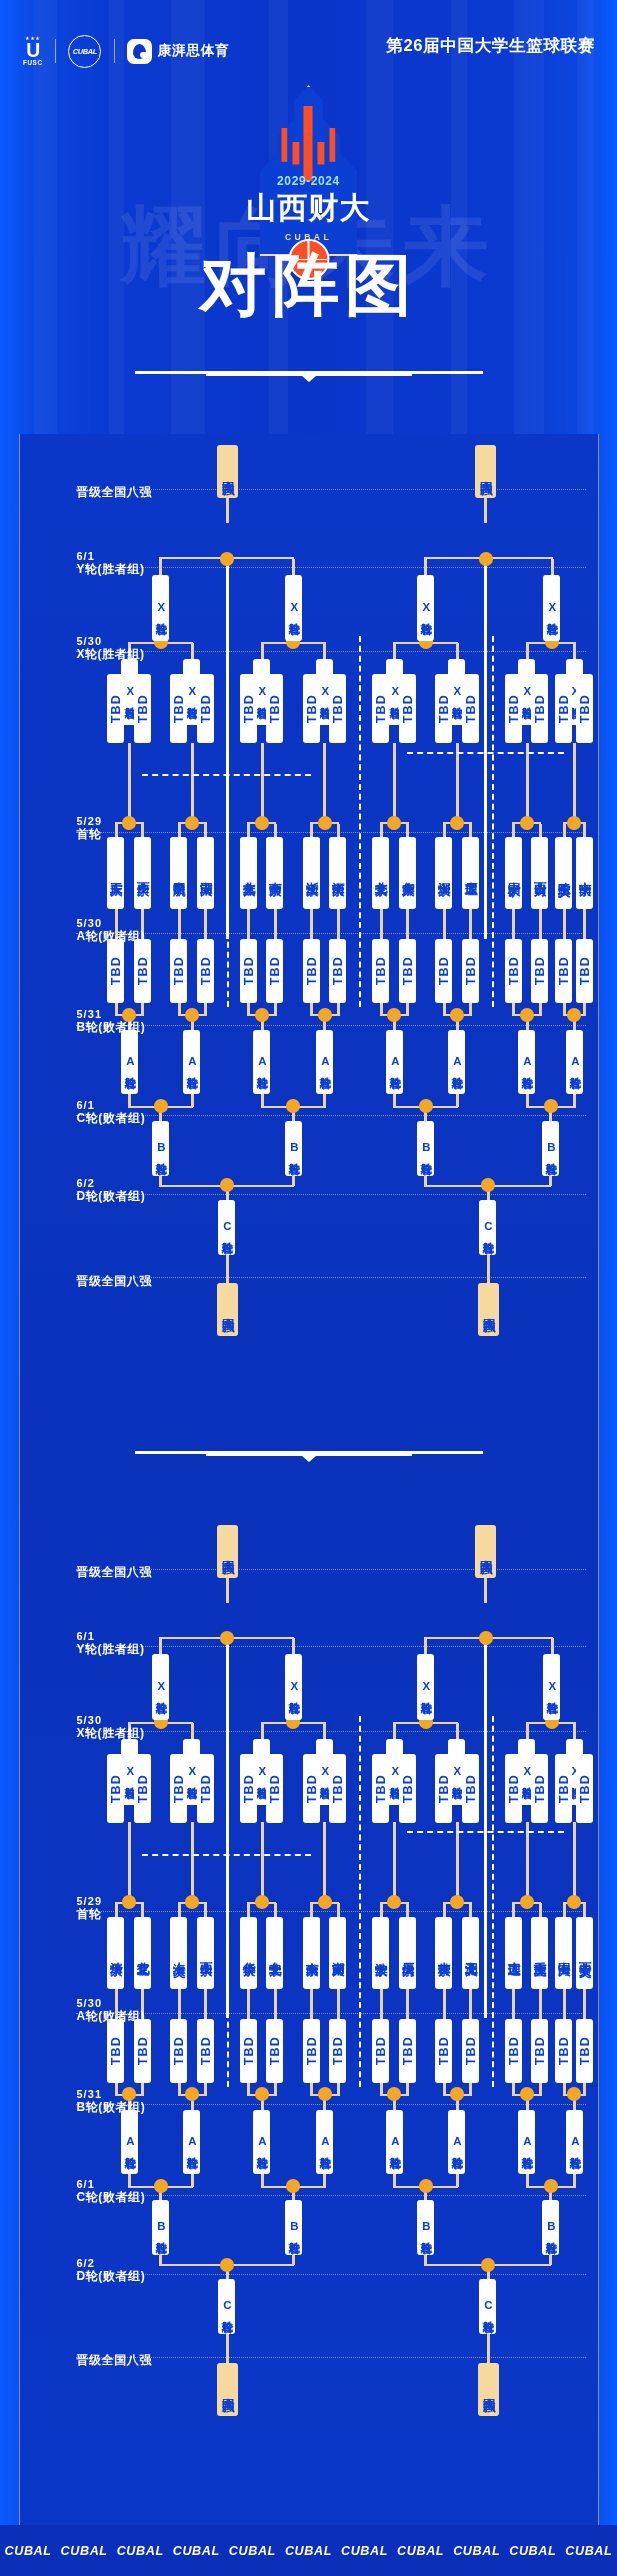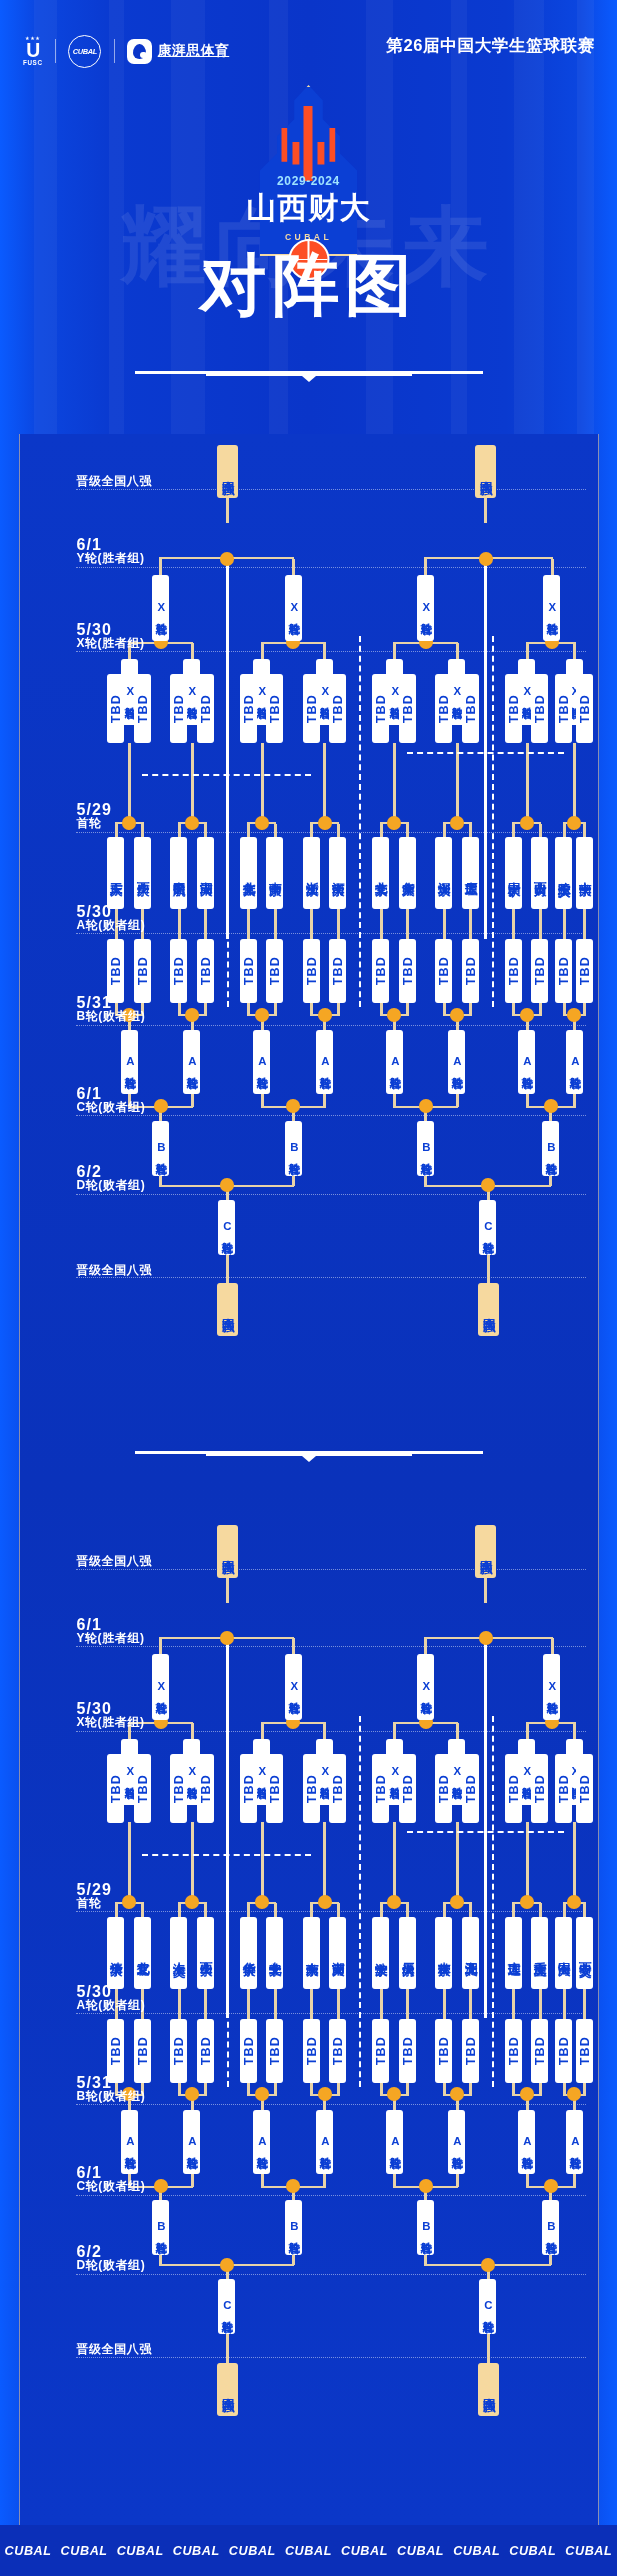--- a/index.html
+++ b/index.html
@@ -32,21 +32,21 @@
   .vdiv{width:0.6px;height:24px;background:rgba(255,255,255,.55);}
   .logo-cubal{width:31px;height:31px;border-radius:50%;border:1.7px solid #fff;
      display:flex;align-items:center;justify-content:center;color:#fff;font-size:7.4px;
      font-weight:bold;font-style:italic;letter-spacing:-0.3px;overflow:hidden;}
   .logo-khs{display:flex;align-items:center;gap:5.7px;color:#fff;}
   .khs-mark{width:25px;height:25px;border-radius:6.9px;background:#fff;position:relative;}
   .khs-mark::after{content:"";position:absolute;left:6.3px;top:5.1px;width:12.6px;height:15px;
      border-radius:50% 50% 50% 50%/60% 60% 40% 40%;background:#0a35c9;}
   .khs-mark::before{content:"";position:absolute;right:5.1px;bottom:5.1px;width:6.9px;height:6.9px;
      border-radius:50%;background:#fff;z-index:2;}
-  .khs-text{font-size:13.7px;font-weight:bold;letter-spacing:0.6px;text-decoration:underline;}
+  .khs-text{font-size:13.7px;font-weight:bold;letter-spacing:0.6px;}
 
   .eventline{position:absolute;right:22px;top:35px;color:#fff;font-size:16.6px;font-weight:bold;letter-spacing:0.6px;}
 
   .ghost{position:absolute;top:189px;left:0;right:0;text-align:center;
      font-size:86px;font-weight:bold;color:rgba(255,255,255,.09);letter-spacing:8px;
      white-space:nowrap;user-select:none;}
 
   
   .emblem{position:absolute;left:50%;top:85px;transform:translateX(-50%);width:143px;height:171px;}
   .emblem .shield{position:absolute;inset:0;background:#0b3fd4;border:2.9px solid #f3d9a4;
@@ -87,22 +87,22 @@
      border-left:0.6px solid rgba(243,217,164,.55);border-right:0.6px solid rgba(243,217,164,.55);}
 
   .halfhdr{position:absolute;left:0;right:0;text-align:center;}
   .halfhdr .t{color:#fff;font-size:23px;font-weight:bold;letter-spacing:3.4px;}
   .halfhdr .rule{position:relative;margin:5.7px auto 0;width:348px;height:2.9px;background:#fff;}
   .halfhdr .rule::before{content:"";position:absolute;left:50%;top:0;width:206px;height:5.1px;margin-left:-103px;background:#fff;}
   .halfhdr .rule::after{content:"";position:absolute;left:50%;top:5.1px;width:0;height:0;margin-left:-7.4px;
      border-left:7.4px solid transparent;border-right:7.4px solid transparent;border-top:6.3px solid #fff;}
 
   
-  .rowlbl{position:absolute;left:56px;color:#fff;font-weight:bold;z-index:6;}
-  .rowlbl .d{font-size:16px;letter-spacing:1.1px;line-height:12.6px;}
+  .rowlbl{position:absolute;left:56px;color:#fff;font-weight:bold;z-index:6;margin-top:11px;}
+  .rowlbl .d{font-size:11px;letter-spacing:1.1px;line-height:12.6px;}
   .rowlbl .r{font-size:12px;letter-spacing:0.6px;line-height:13.7px;}
   .dots{position:absolute;left:56px;right:12.6px;height:0;
      border-top:1.7px dotted rgba(255,255,255,.45);z-index:2;}
 
   
   .bx{position:absolute;background:#fff;border-radius:2.9px;display:flex;
      align-items:center;justify-content:center;z-index:5;}
   .bx span{writing-mode:vertical-rl;text-orientation:upright;color:#0b3fd4;
      font-weight:bold;letter-spacing:0.6px;white-space:nowrap;}
   .bx.team span{font-size:12.6px;}

